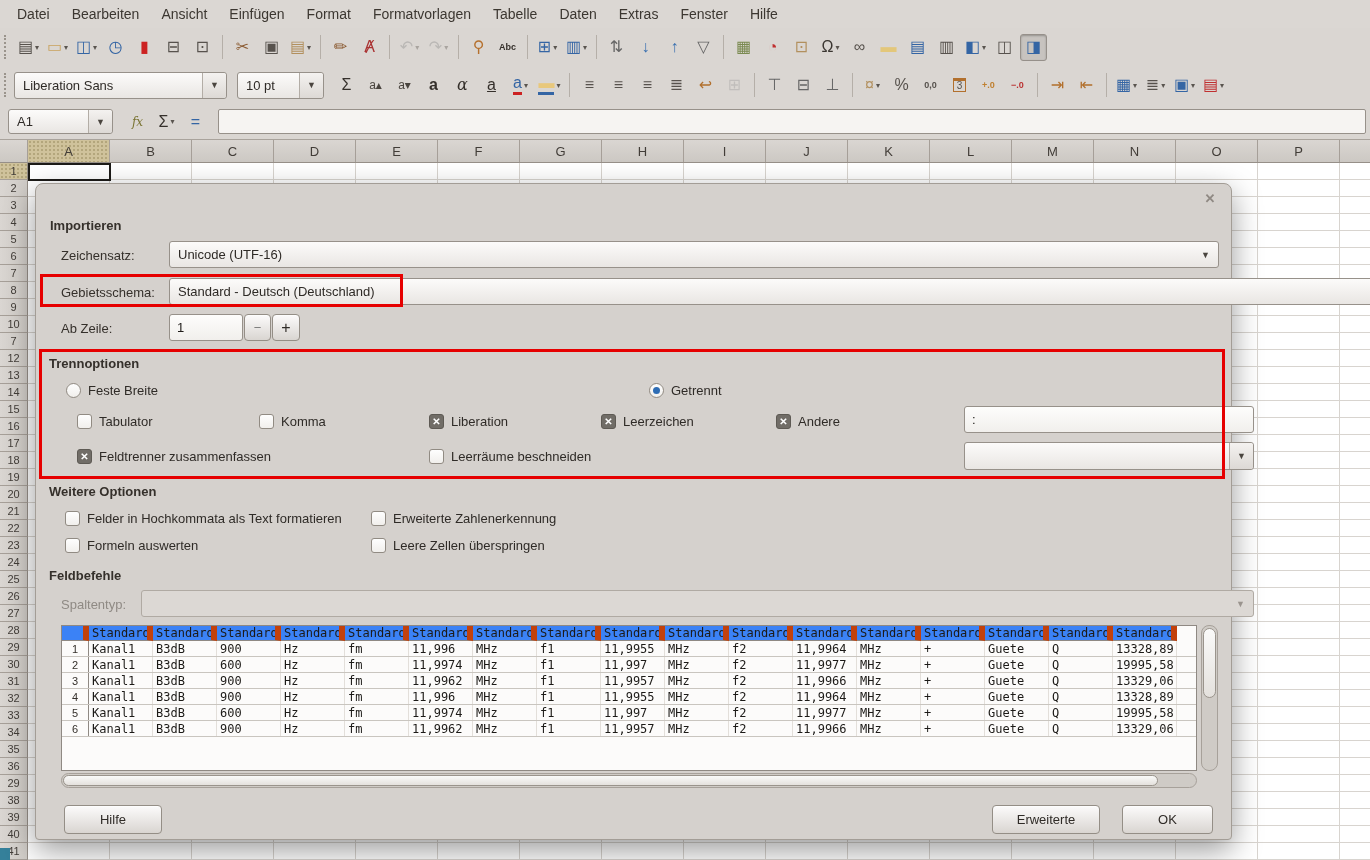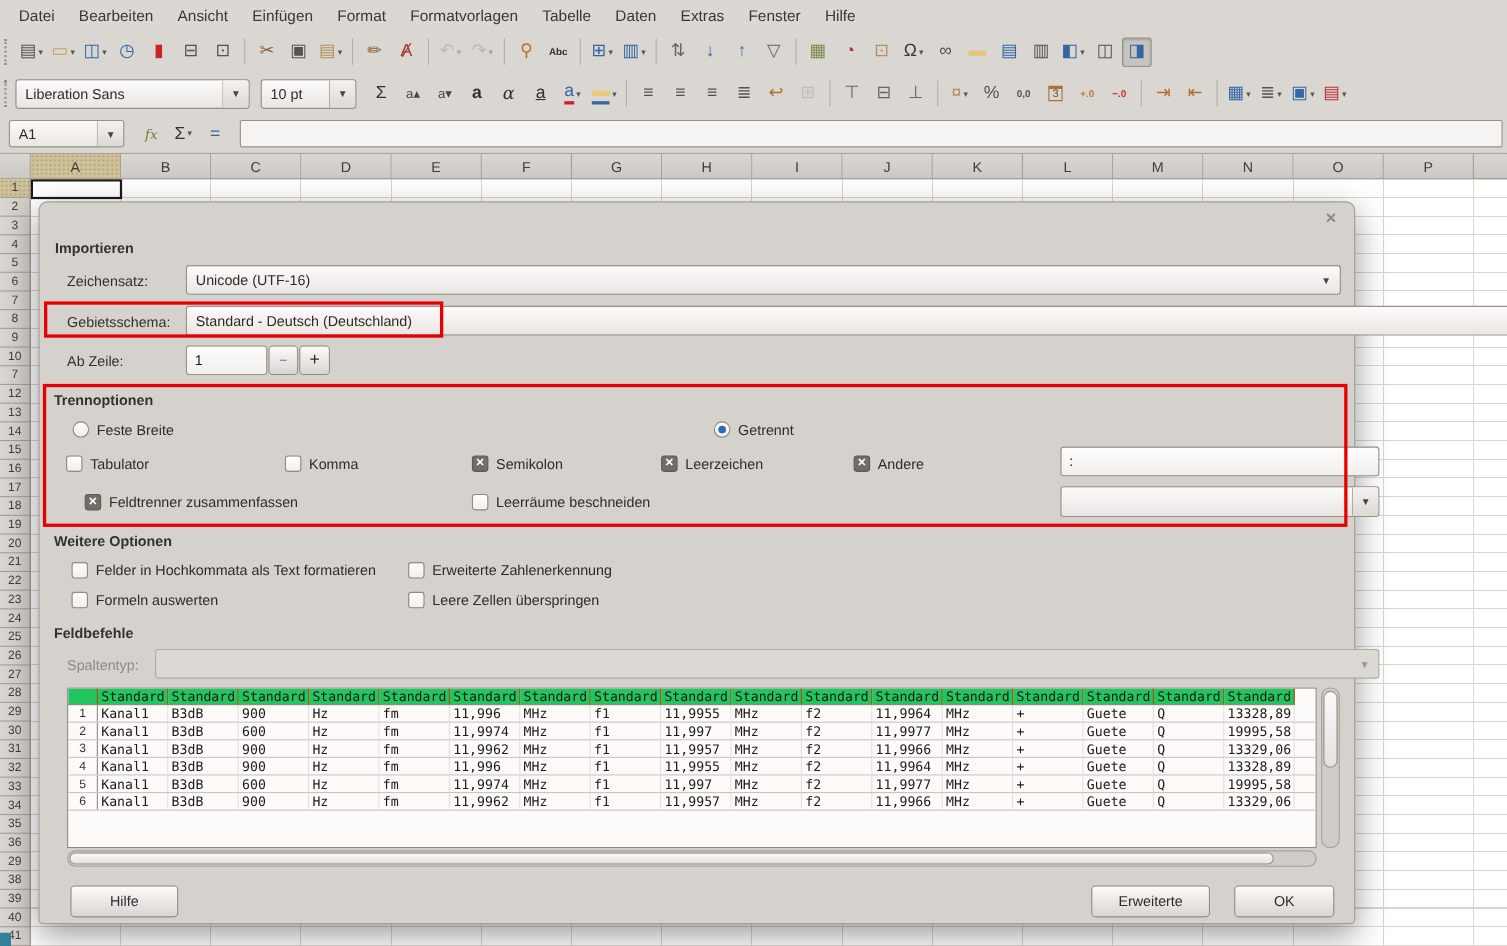--- a/index.html
+++ b/index.html
@@ -81,21 +81,21 @@
 
   
   #pvwrap{position:absolute;left:25px;top:441px;width:1136px;height:146px;background:#fcfbfa;
           border:1px solid #8f8983;overflow:hidden}
   .prow{display:flex;height:16px}
   .prow.phead{height:15px}
   .pnum{width:27px;flex:0 0 27px;border-right:1px solid #8f8983;font-size:11px;color:#35302b;
         display:flex;align-items:center;justify-content:center}
   .pcell{width:64px;flex:0 0 64px;font-family:"DejaVu Sans Mono",monospace;font-size:12px;color:#1c1a17;
          padding-left:3px;display:flex;align-items:center;overflow:hidden;border-right:1px solid #e3dfda}
-  .phead .pcell,.phead .pnum{background:#22c55e;border-right:1px solid #c2410c;border-bottom:1px solid #8f8983}
+  .phead .pcell,.phead .pnum{background:#3b82f6;border-right:6px solid #c2410c;border-bottom:1px solid #8f8983}
   .prow.pdata{border-bottom:1px solid #c9c5bf}
 
   .track{background:#cfcbc6;border:1px solid #a7a19a;border-radius:8px}
   .thumb{background:linear-gradient(#fafaf9,#e4e1dd);border:1px solid #9a948c;border-radius:7px}
   #vthumb{position:absolute;left:1px;top:2px;right:1px;height:70px}
   #hthumb{position:absolute;left:1px;top:1px;bottom:1px;width:1095px}
 
   #corner-accent{position:absolute;left:0;bottom:0;width:10px;height:12px;background:#35809a}
 </style>
 </head>
@@ -463,31 +463,31 @@
 
   <div class="rdrow" style="left:30px;top:198px">
     <span class="rd"></span>
     <span>Feste Breite</span>
   </div>
   <div class="rdrow" style="left:613px;top:198px">
     <span class="rd checked"></span>
     <span>Getrennt</span>
   </div>
 
-  <div class="cbrow" style="left:24px;top:229px">
+  <div class="cbrow" style="left:41px;top:229px">
     <span class="cb"></span>
     <span>Tabulator</span>
   </div>
   <div class="cbrow" style="left:223px;top:229px">
     <span class="cb"></span>
     <span>Komma</span>
   </div>
   <div class="cbrow" style="left:393px;top:229px">
     <span class="cb cbx checked">✕</span>
-    <span>Semikolon</span>
+    <span>Liberation</span>
   </div>
   <div class="cbrow" style="left:565px;top:229px">
     <span class="cb cbx checked">✕</span>
     <span>Leerzeichen</span>
   </div>
   <div class="cbrow" style="left:740px;top:229px">
     <span class="cb cbx checked">✕</span>
     <span>Andere</span>
   </div>
   <div class="entry abs" style="left:928px;top:222px;width:290px;height:27px">

